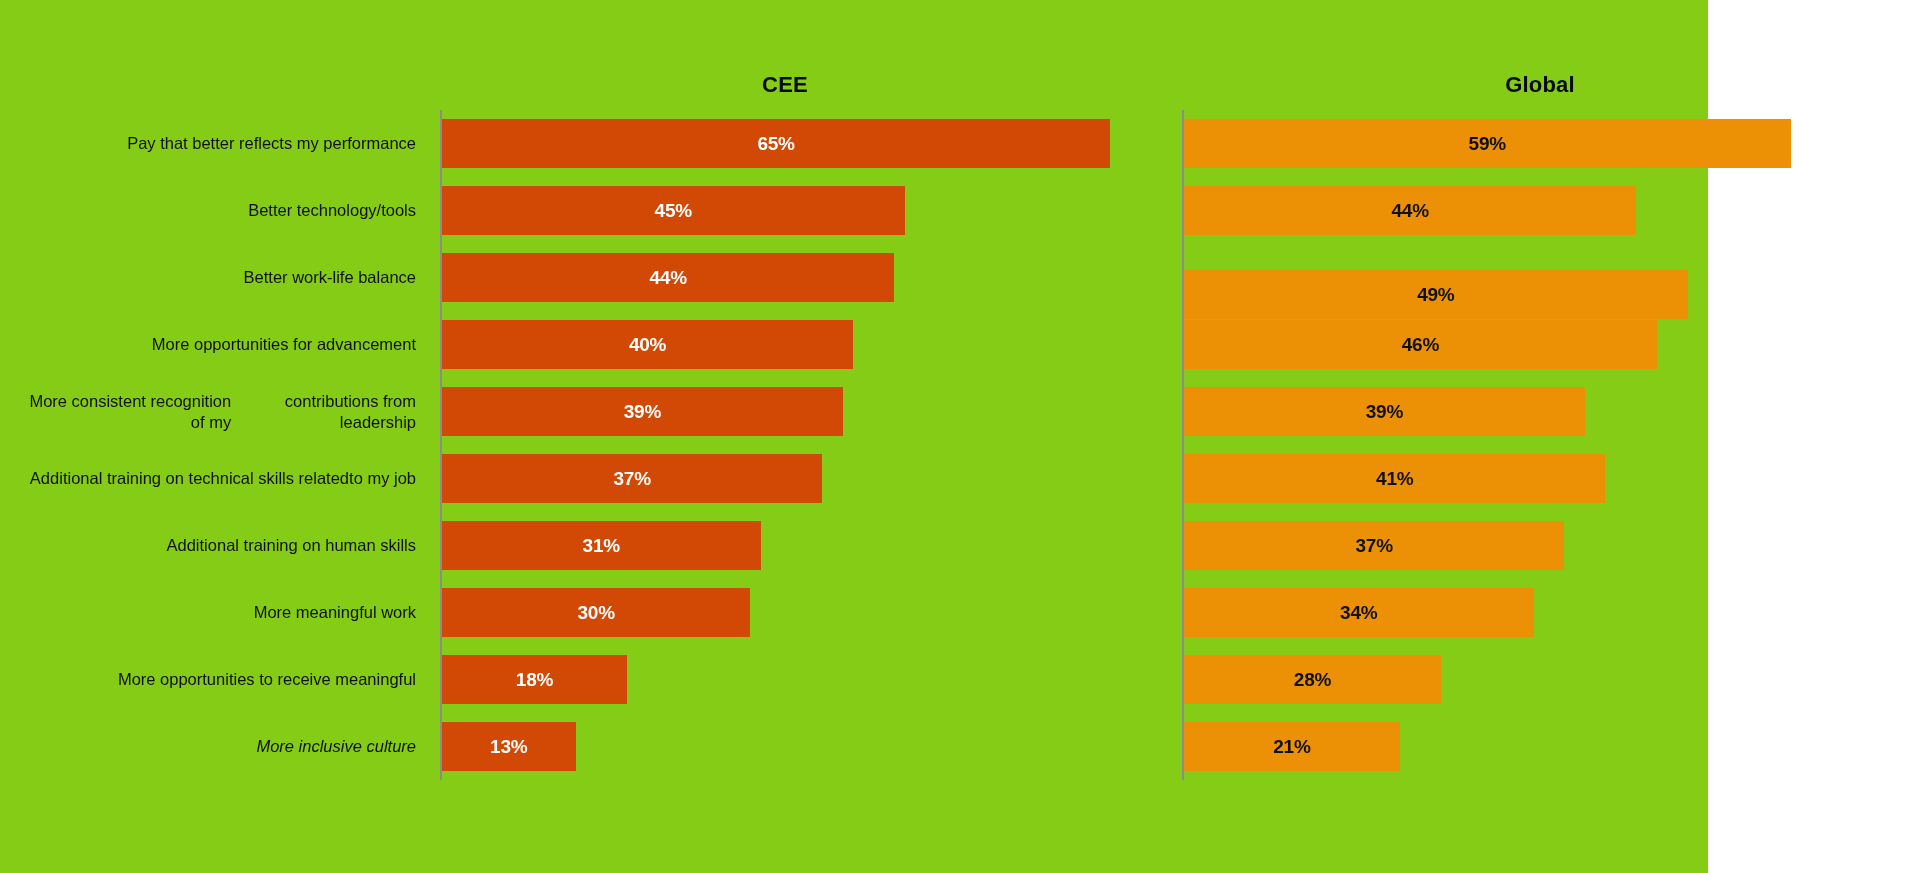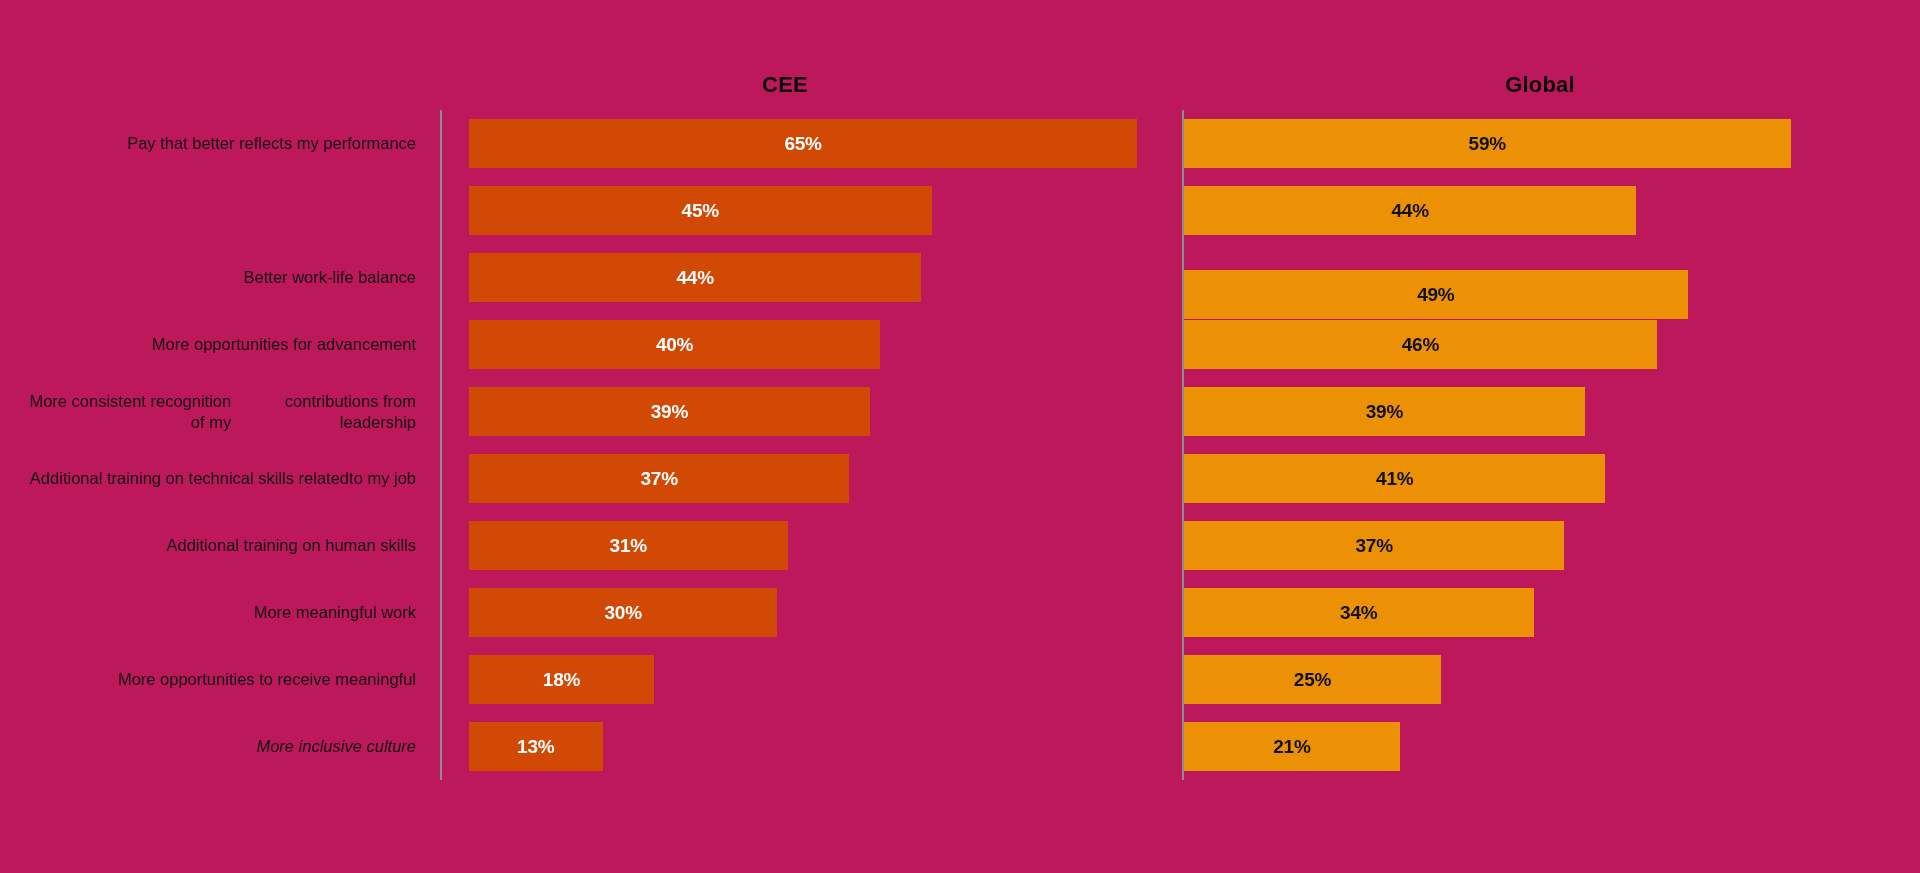--- a/index.html
+++ b/index.html
@@ -10,23 +10,23 @@
   body {
     width: 1920px;
     height: 873px;
     font-family: "Liberation Sans", sans-serif;
     color: #000000;
     overflow: hidden;
   }
 
   #page {
     position: relative;
-    width: 1920px;
+    width: 1708px;
     height: 873px;
-    background: #be185d;
+    background: #84cc16;
   }
 
   
   .panel-title {
     position: absolute;
     font-size: 22px;
     font-weight: bold;
     color: #0a0a0a;
     text-align: center;
     letter-spacing: 0.2px;
@@ -95,38 +95,41 @@
     top: 0;
     left: 0;
     height: 49px;
     line-height: 49px;
     width: 100%;
     text-align: center;
     font-size: 19px;
     font-weight: bold;
     letter-spacing: -0.2px;
   }
-  .cee .bar       { background: #D14905; margin-left: 27px; }
+  .cee .bar       { background: #D14905; }
   .cee .bar-value { color: #ffffff; }
   .global .bar       { background: #EC9006; }
   .global .bar-value { color: #111111; }
 </style>
 </head>
 <body>
 
 <div id="page">
 
   <div class="panel-title" id="title-cee">CEE</div>
 
   <div class="panel-title" id="title-global">Global</div>
 
   <div id="label-column">
       <div class="cat-label" style="top: 0px;">
         <span>Pay that better reflects my performance</span>
       </div>
+      <div class="cat-label" style="top: 67px;">
+        <span>Better technology/tools</span>
+      </div>
       <div class="cat-label" style="top: 134px;">
         <span>Better work-life balance</span>
       </div>
       <div class="cat-label" style="top: 201px;">
         <span>More opportunities for advancement</span>
       </div>
       <div class="cat-label" style="top: 268px;">
         <span>More consistent recognition of my</span>
         <span>contributions from leadership</span>
       </div>
@@ -239,21 +242,21 @@
           <div class="bar-value" style="color: rgb(17, 17, 17);">37%</div>
         </div>
       </div>
       <div class="bar-row" style="top: 469px; width: 349.52px;">
         <div class="bar" style="width: 100%; background: rgb(236, 144, 6);">
           <div class="bar-value" style="color: rgb(17, 17, 17);">34%</div>
         </div>
       </div>
       <div class="bar-row" style="top: 536px; width: 257px;">
         <div class="bar" style="width: 100%; background: rgb(236, 144, 6);">
-          <div class="bar-value" style="color: rgb(17, 17, 17);">25%</div>
+          <div class="bar-value" style="color: rgb(17, 17, 17);">28%</div>
         </div>
       </div>
       <div class="bar-row" style="top: 603px; width: 215.88px;">
         <div class="bar" style="width: 100%; background: rgb(236, 144, 6);">
           <div class="bar-value" style="color: rgb(17, 17, 17);">21%</div>
         </div>
       </div>
     </div>
 
 </div>

